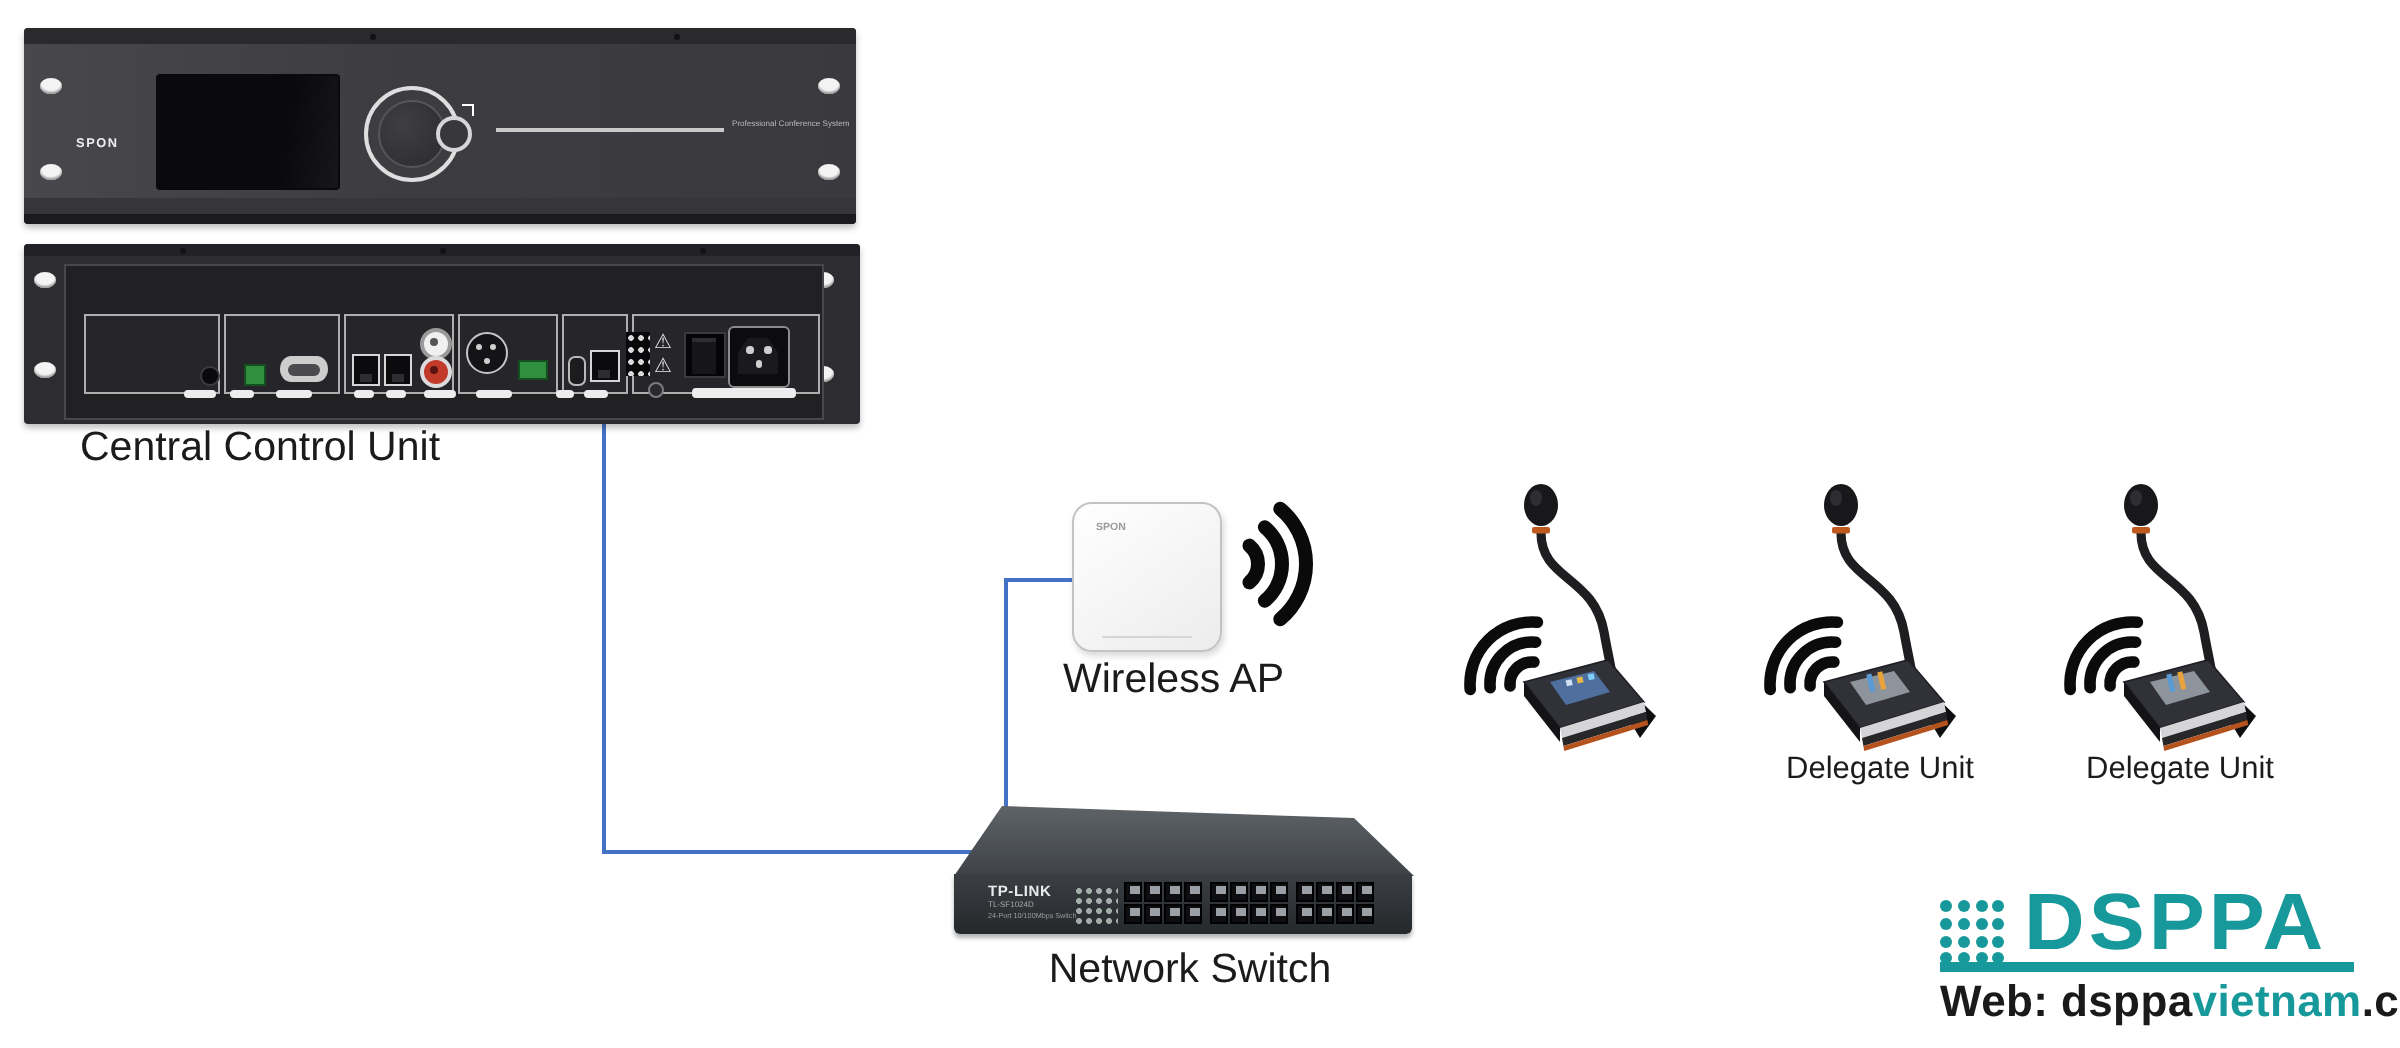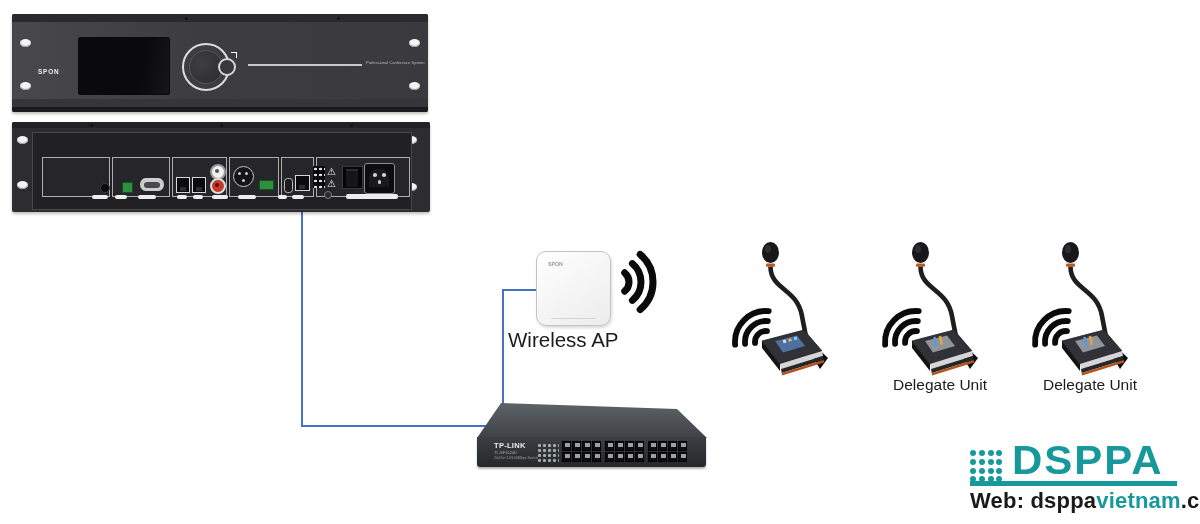--- a/index.html
+++ b/index.html
@@ -68,21 +68,21 @@
   .rocker i{position:absolute;left:3px;top:2px;width:12px;height:16px;background:#15151a;border-top:2px solid #2d2d33;}
   .acinlet{left:352px;top:41px;width:29px;height:29px;background:#0c0c0e;border:1.5px solid #8d8d91;border-radius:3px;}
   .acinlet i{position:absolute;left:4px;top:5px;width:20px;height:18px;background:#1a1a1e;
     clip-path:polygon(25% 0,75% 0,100% 40%,100% 100%,0 100%,0 40%);}
   .acinlet b{position:absolute;width:3.5px;height:3.5px;border-radius:50%;background:#cfcfcf;}
   .bscrew{left:312px;top:69px;width:6px;height:6px;border-radius:50%;background:#2a2a2c;border:1px solid #7c7c80;}
 
   
   .lbl{position:absolute;color:#1b1b1b;}
   .lbl-ccu{left:40px;top:212px;font-size:20.5px;}
-  .lbl-ap{left:508px;top:328px;width:134px;text-align:left;font-size:20.5px;}
+  .lbl-ap{left:508px;top:328px;width:134px;text-align:right;font-size:20.5px;}
   .lbl-sw{left:495px;top:473px;width:200px;text-align:center;font-size:20.5px;}
 
   
   .ap-box{left:536px;top:251px;width:73px;height:73px;border-radius:10px;border:1px solid #c3c3c3;
     background:linear-gradient(145deg,#ffffff,#ececec);box-shadow:1px 2px 3px rgba(0,0,0,.15);}
   .ap-spon{position:absolute;left:11px;top:9px;color:#9a9a9a;font-size:7px;font-weight:bold;}
   .ap-spon .tiny{transform:scale(.75);}
   .ap-seam{position:absolute;left:14px;right:14px;bottom:6px;height:1px;background:#d5d5d5;border-radius:1px;}
   .ap-arcs{left:612px;top:249px;}
 
@@ -213,20 +213,21 @@
     <div class="chip" style="left:126px;top:73px;width:18px;"></div>
     <div class="chip" style="left:165px;top:73px;width:10px;"></div>
     <div class="chip" style="left:181px;top:73px;width:10px;"></div>
     <div class="chip" style="left:200px;top:73px;width:16px;"></div>
     <div class="chip" style="left:226px;top:73px;width:18px;"></div>
     <div class="chip" style="left:266px;top:73px;width:9px;"></div>
     <div class="chip" style="left:280px;top:73px;width:12px;"></div>
     <div class="chip" style="left:334px;top:72px;width:52px;height:5px;"></div>
   </div>
 
+  <div class="lbl lbl-ccu">Central Control Unit</div>
 
   <div class="abs ap-box">
     <div class="ap-spon"><span class="tiny">SPON</span></div>
     <div class="ap-seam"></div>
   </div>
   <svg class="abs ap-arcs" width="50" height="66" viewBox="0 0 50 66">
     <g fill="none" stroke="#0a0a0a" stroke-width="7" stroke-linecap="round">
       <path d="M12.72 23.81 A12 12 0 0 1 12.72 42.19"></path>
       <path d="M20.43 14.62 A24 24 0 0 1 20.43 51.38"></path>
       <path d="M28.15 5.42 A36 36 0 0 1 28.15 60.58"></path>
@@ -316,20 +317,21 @@
             <div class="port">
               <div class="pins"></div>
             </div>
             <div class="port">
               <div class="pins"></div>
             </div>
           </div>
         </div>
     </div>
   </div>
+  <div class="lbl lbl-sw">Network Switch</div>
 
   <div class="mic-unit u0">
     <svg class="mic-arcs" width="50" height="52" viewBox="0 0 50 52">
       <g transform="translate(40,44) rotate(-135)" fill="none" stroke="#0b0b0b" stroke-width="5.8" stroke-linecap="round">
         <path d="M7.07 -8.43 A11 11 0 0 1 7.07 8.43"></path>
         <path d="M13.5 -16.09 A21 21 0 0 1 13.5 16.09"></path>
         <path d="M19.93 -23.75 A31 31 0 0 1 19.93 23.75"></path>
       </g>
     </svg>
     <svg class="mic-svg" width="90" height="140" viewBox="0 0 90 140">

